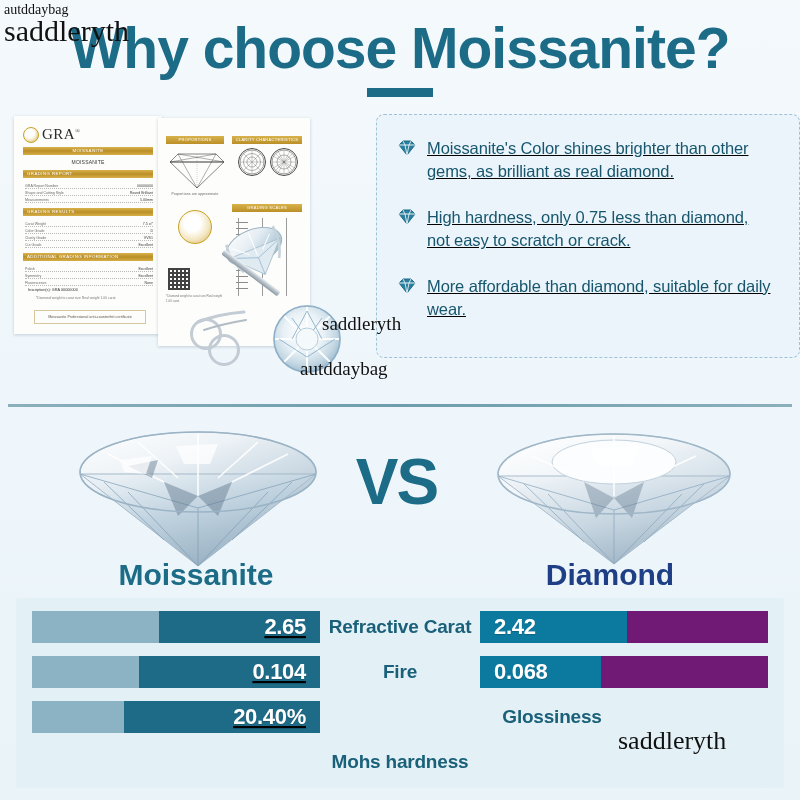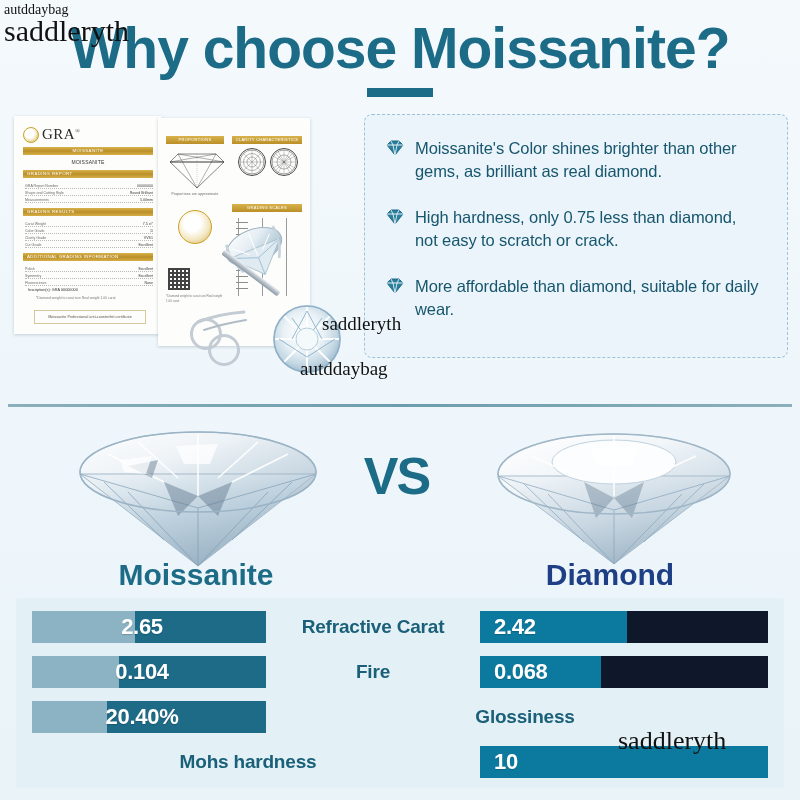--- a/index.html
+++ b/index.html
@@ -160,26 +160,27 @@
     position:absolute;width:26px;height:26px;border-radius:50%;
     border:3px solid #c3ccd4;
     background:transparent;
   }
   .loose-stone{
     position:absolute;left:84px;top:78px;width:74px;height:74px;
   }
 
   
   .bullets{
-    position:absolute;left:364px;top:6px;width:424px;height:244px;
+    position:absolute;left:376px;top:6px;width:424px;height:244px;
     border:1.6px dashed #9fc3d6;
     border-radius:8px;
     background:rgba(231,243,250,.72);
     box-sizing:border-box;
     padding:22px 26px 0 20px;
+    text-decoration:underline;
   }
   .bullet-row{
     display:flex;align-items:flex-start;gap:10px;margin-bottom:22px;
   }
   .bullet-row:last-child{margin-bottom:15px;}
   .gem-ico{flex:0 0 auto;width:20px;height:16px;margin-top:3px;}
   .bullet-text{
     font-size:16.5px;color:#17566d;line-height:1.42;
     letter-spacing:-.1px;
   }
@@ -191,21 +192,21 @@
   }
 
   
   .vs-section{position:absolute;left:0;top:412px;width:800px;height:180px;}
   .diamond-photo{position:absolute;width:260px;height:150px;}
   .dia-left{left:68px;top:8px;}
   .dia-right{left:486px;top:6px;}
   .vs-text{
     position:absolute;left:0;right:7px;top:38px;
     text-align:center;
-    font-size:52px;font-weight:bold;color:#1c6b87;
+    font-size:64px;font-weight:bold;color:#1c6b87;
     line-height:1;letter-spacing:-2px;
   }
   .gem-name{
     position:absolute;top:148px;width:300px;text-align:center;
     font-size:30px;font-weight:bold;line-height:1;
   }
   .name-left{left:46px;color:#1c6b87;}
   .name-right{left:460px;color:#1e3f86;}
 
   
@@ -216,44 +217,45 @@
     padding:8px 0;
     box-sizing:border-box;
   }
   .row{
     position:relative;height:41px;margin-bottom:4px;
     display:flex;align-items:center;
   }
   .row:last-child{margin-bottom:0;}
 
   .bar-left{
-    position:relative;width:234px;height:32px;margin-left:16px;
+    position:relative;width:288px;height:32px;margin-left:16px;
     background:#8bb3c4;
-    display:flex;justify-content:center;align-items:center;
+    display:flex;justify-content:flex-end;align-items:center;
     overflow:hidden;
+    text-decoration:underline;
   }
   .fill-left{
     position:absolute;right:0;top:0;height:100%;
     background:#1d6b87;
   }
   .bar-left .val{
     position:relative;z-index:2;color:#fff;font-size:22px;font-weight:bold;
     padding-right:14px;letter-spacing:-.3px;
     text-shadow:0 1px 1px rgba(0,0,0,.18);
   }
 
   .feature{
     flex:1 1 auto;text-align:center;
     font-size:19px;font-weight:bold;color:#1a6079;
     letter-spacing:-.2px;white-space:nowrap;
   }
 
   .bar-right{
     position:relative;width:288px;height:32px;margin-right:16px;
-    background:#0f172a;
+    background:#701a75;
     display:flex;justify-content:flex-start;align-items:center;
     overflow:hidden;
   }
   .fill-right{
     position:absolute;left:0;top:0;height:100%;
     background:#0c7a9e;
   }
   .bar-right .val{
     position:relative;z-index:2;color:#fff;font-size:22px;font-weight:bold;
     padding-left:14px;letter-spacing:-.3px;
@@ -641,24 +643,20 @@
     <div class="row">
       <div class="bar-left">
         <span class="fill-left" style="width:68%"></span>
         <span class="val">20.40%</span>
       </div>
       <div class="feature">Glossiness</div>
     </div>
 
     <div class="row">
       <div class="feature">Mohs hardness</div>
-      <div class="bar-right">
-        <span class="fill-right" style="width:100%"></span>
-        <span class="val">10</span>
-      </div>
     </div>
   </div>
 
   <div class="wm wm-a">autddaybag</div>
   <div class="wm wm-b">saddleryth</div>
   <div class="wm wm-c">saddleryth</div>
   <div class="wm wm-d">autddaybag</div>
   <div class="wm wm-e">saddleryth</div>
 
 </div>

